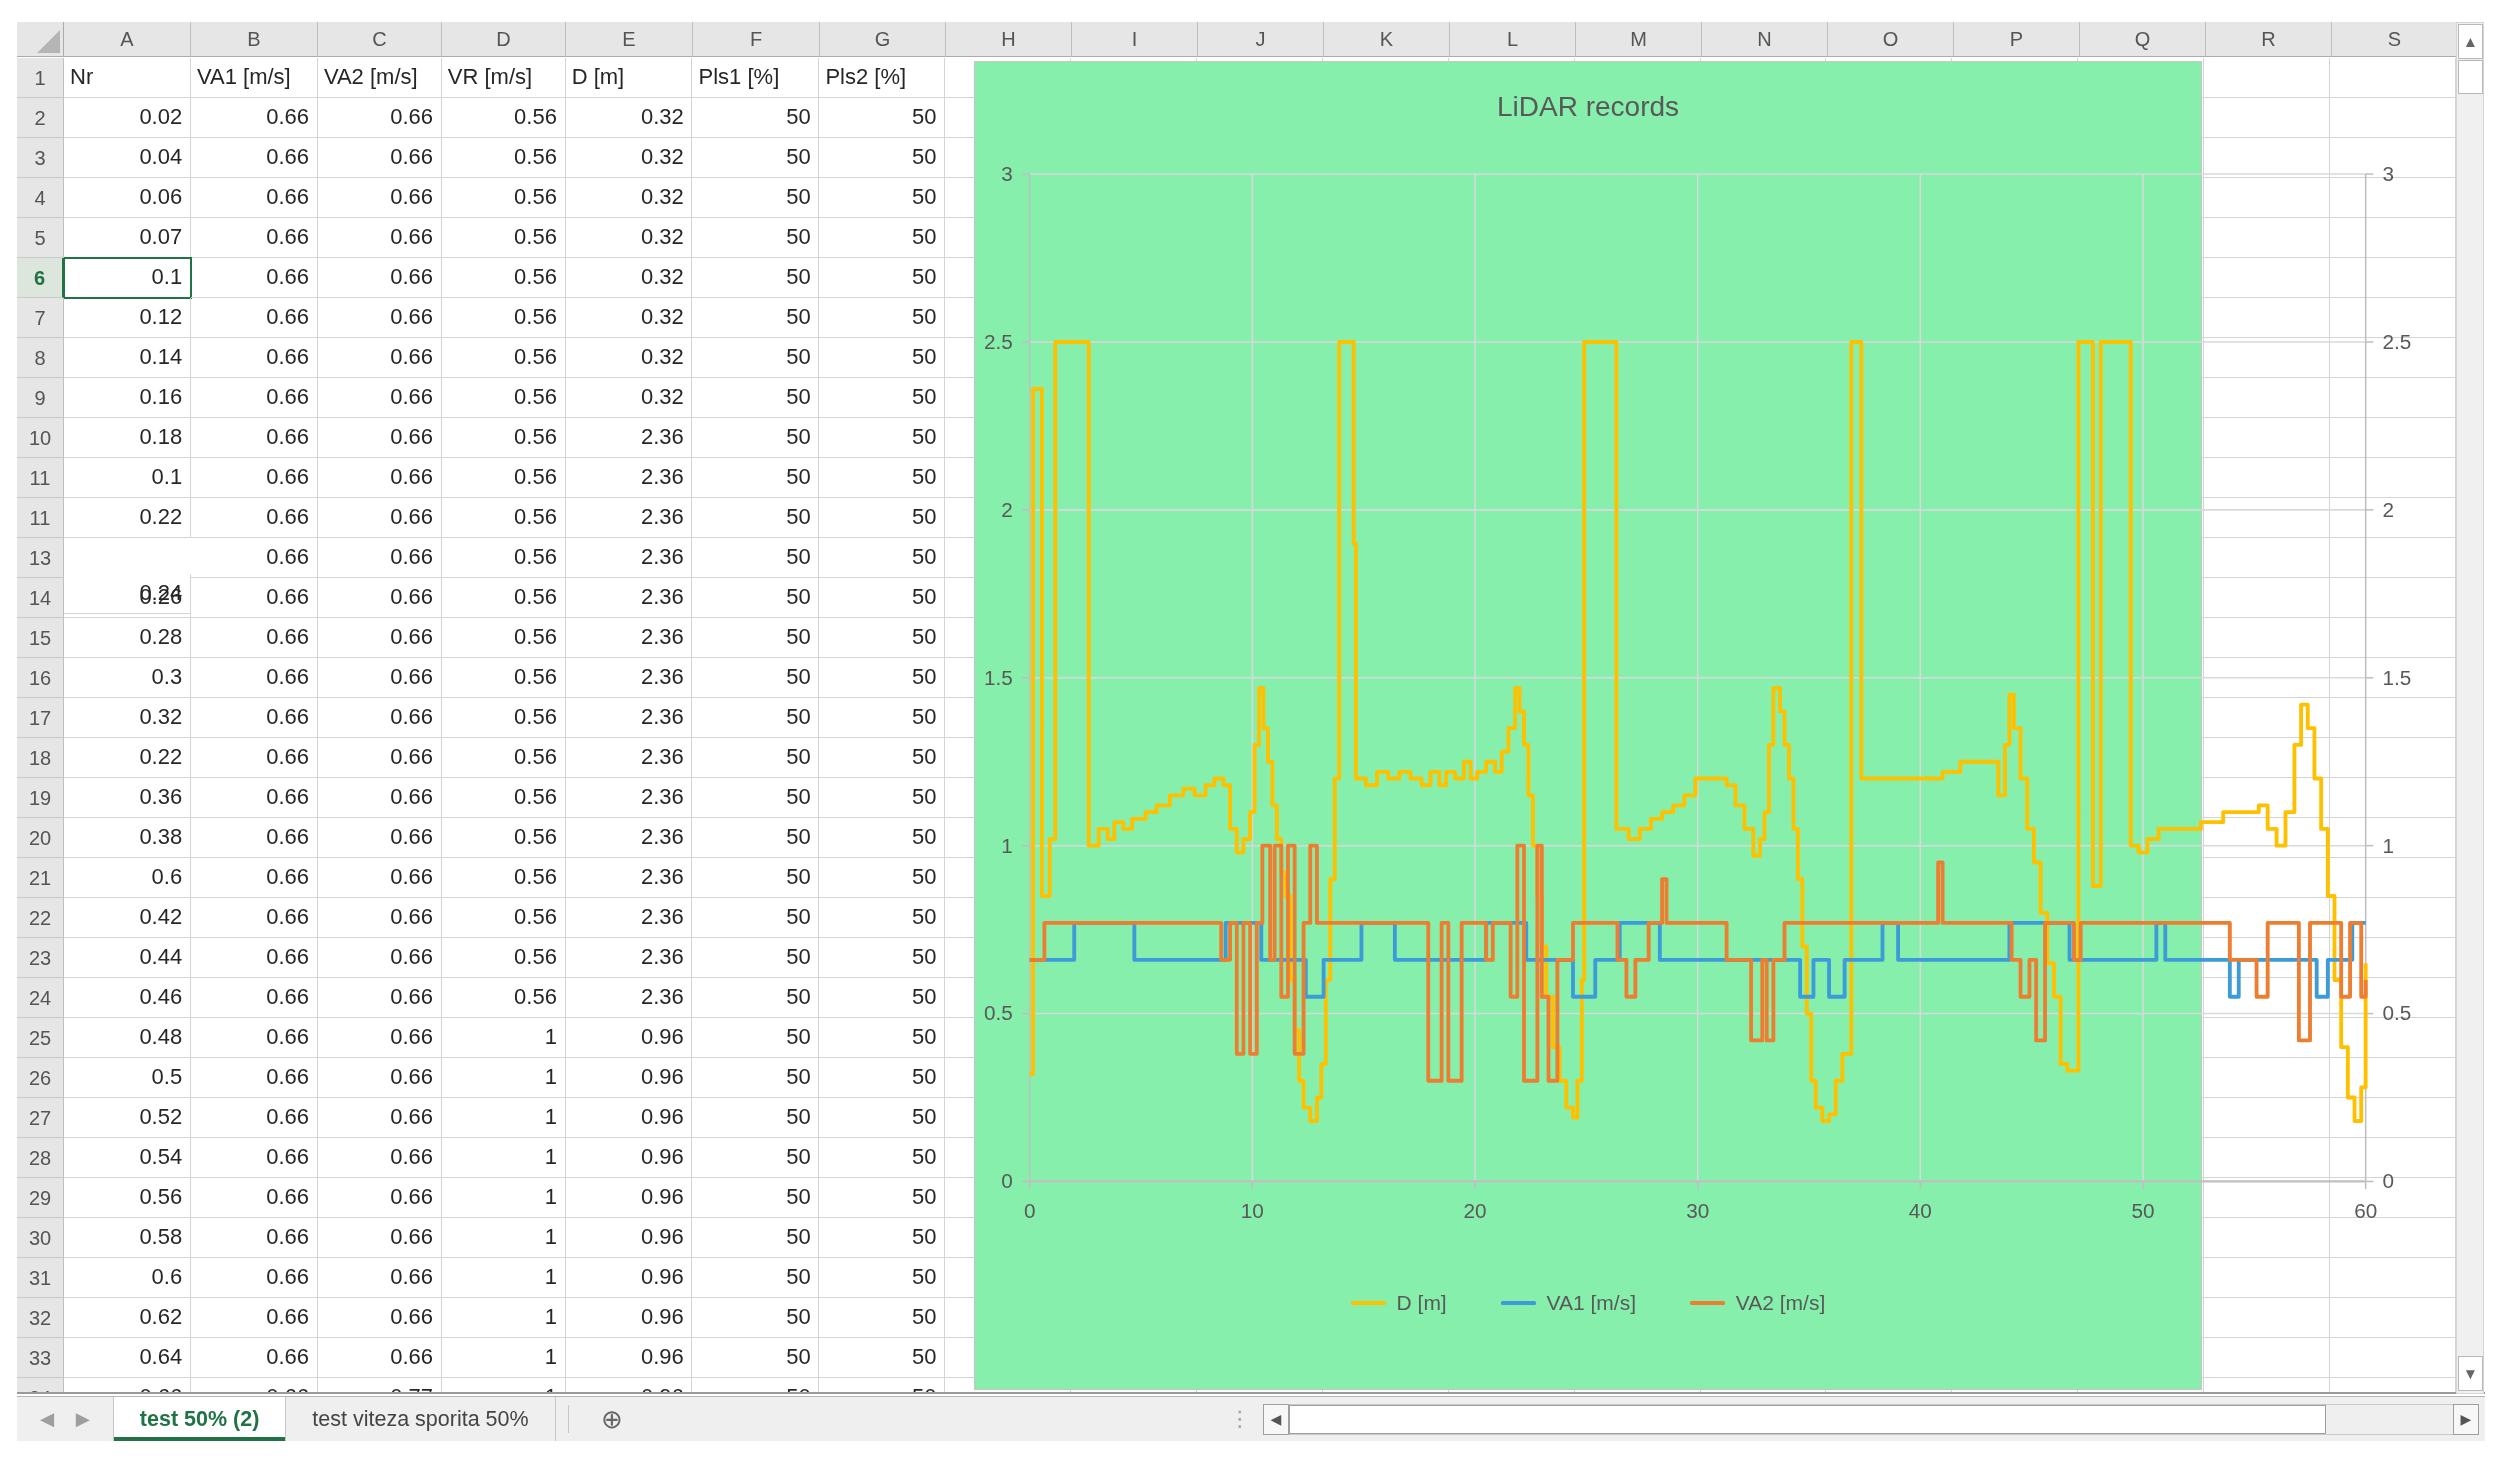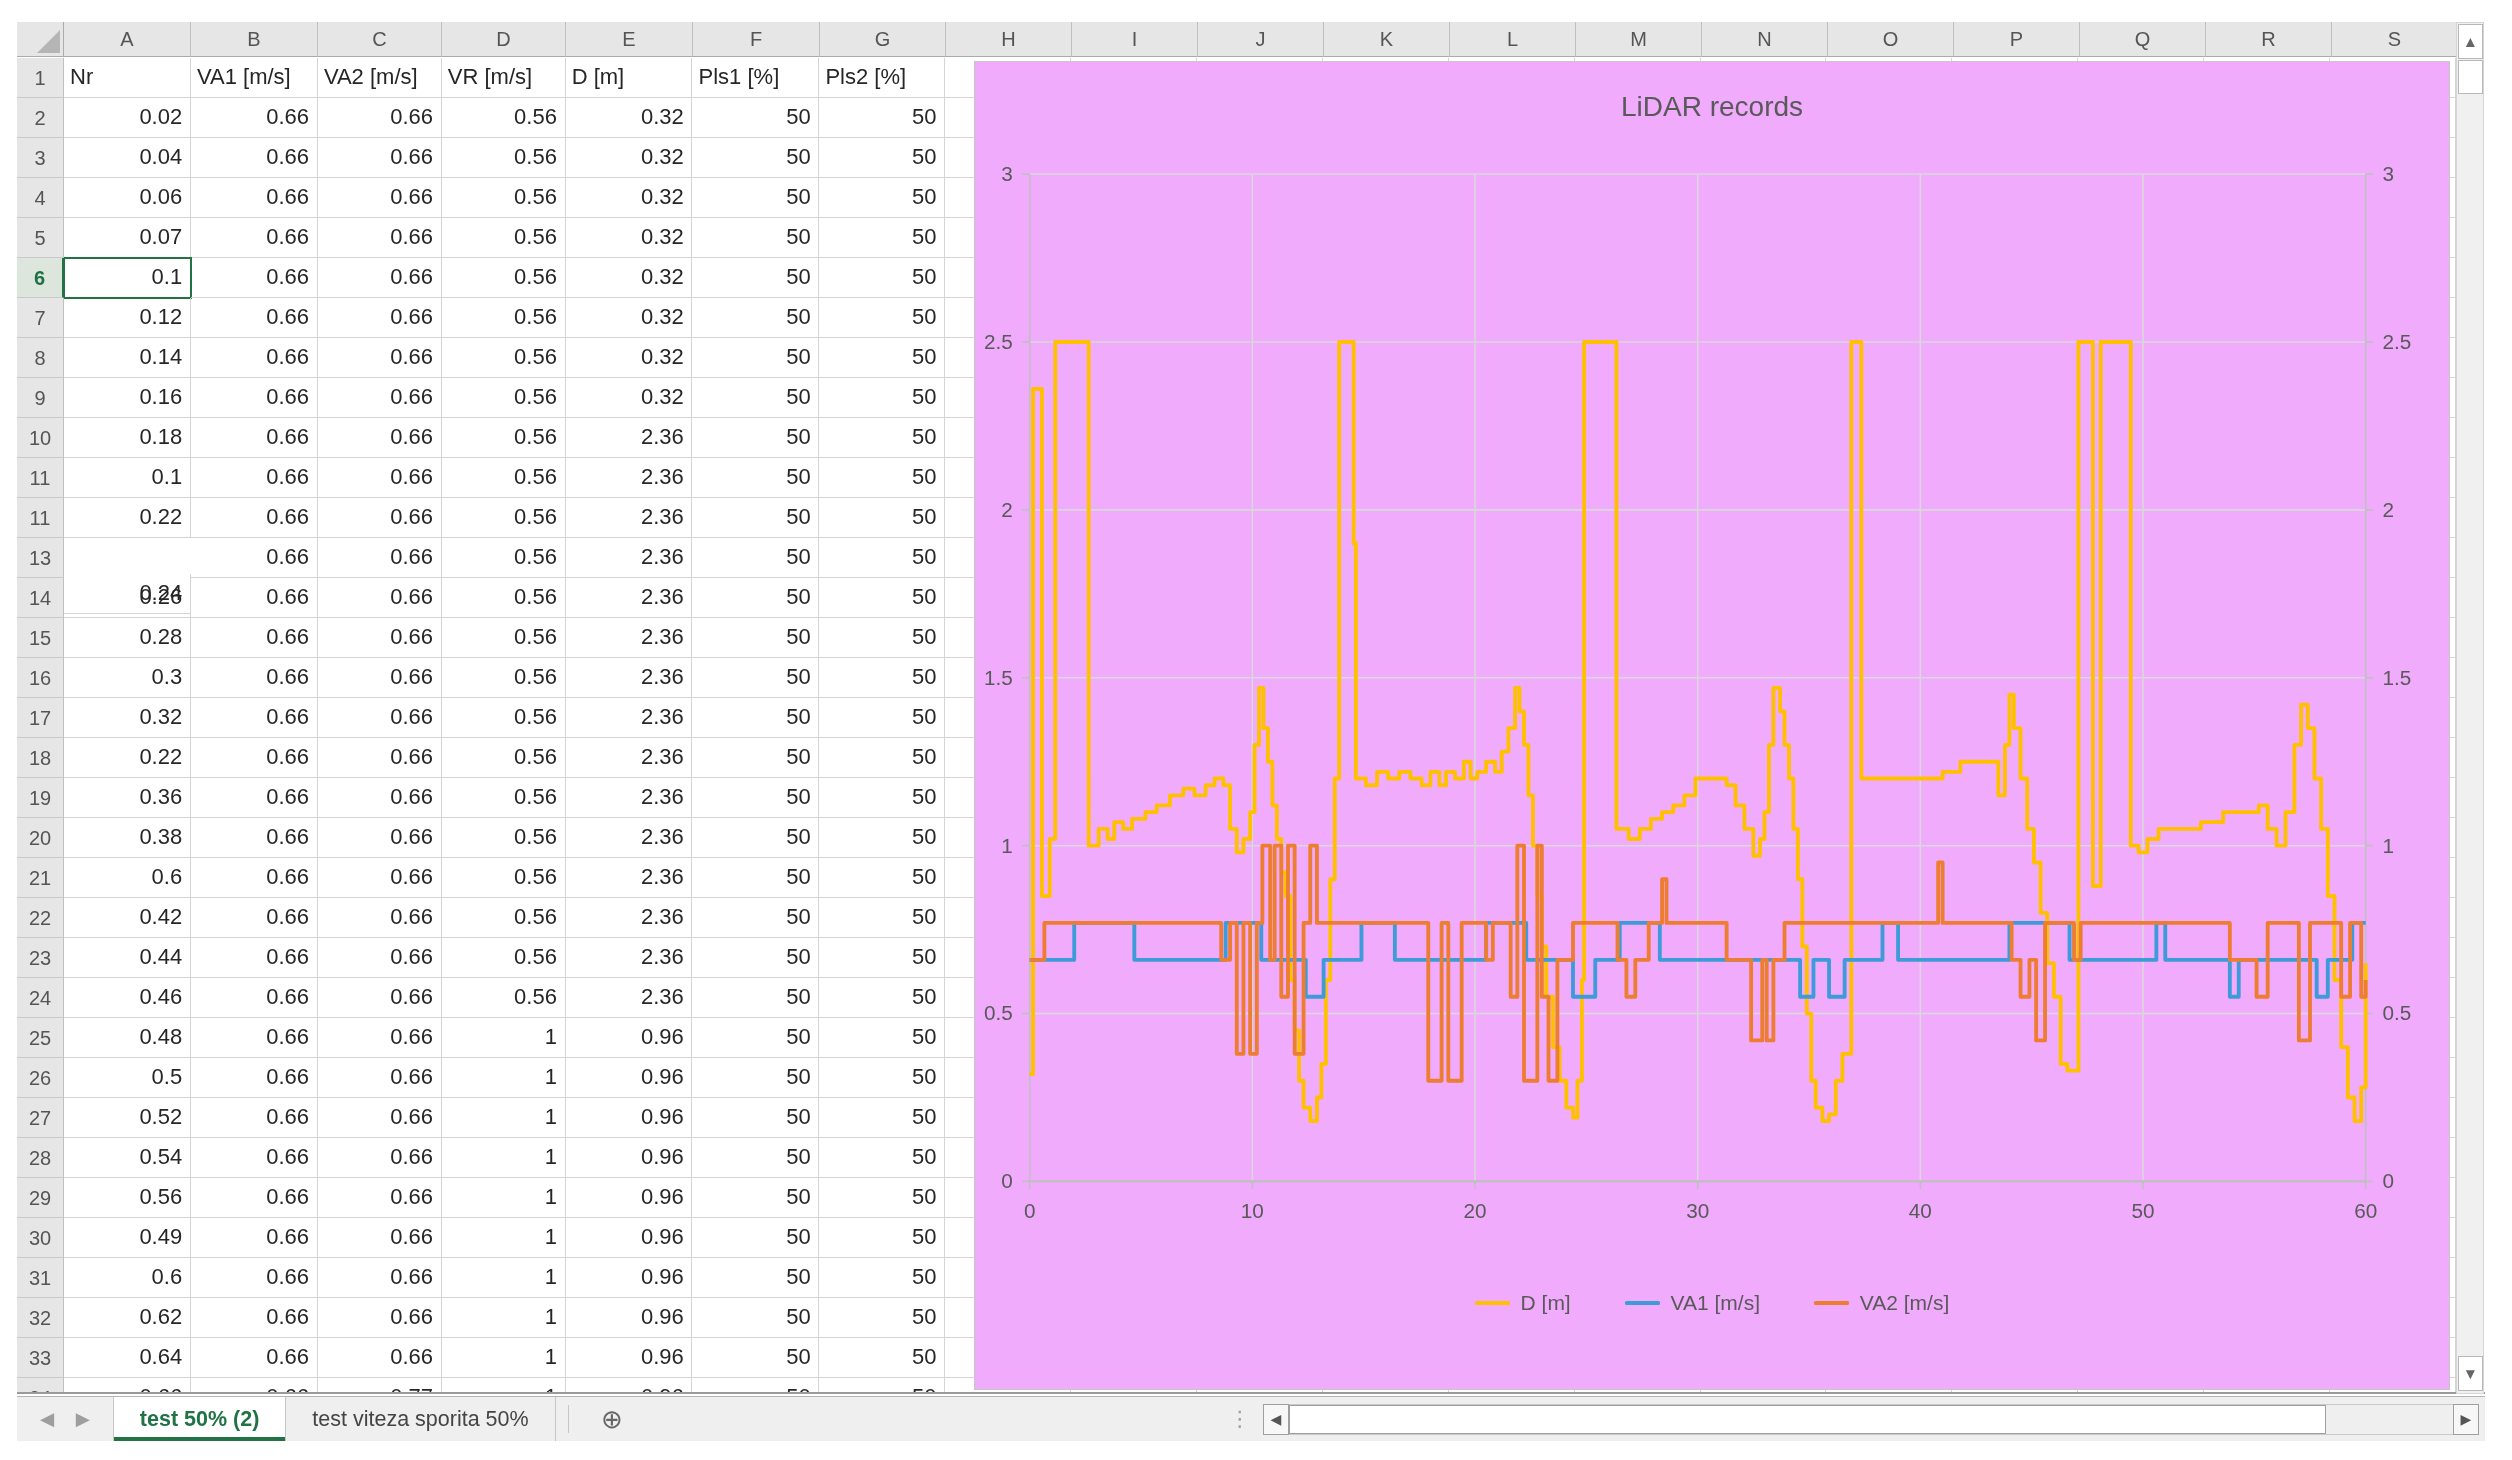--- a/index.html
+++ b/index.html
@@ -19,21 +19,21 @@
   .rowhead.sel{background:#DCE6DD;color:#1E7145;border-right:2.3px solid #217346;font-weight:bold;}
   .gridarea{position:absolute;left:64px;top:58px;width:2392px;height:1334px;overflow:hidden;background:#fff;}
   .grow{display:flex;height:40px;}
   .gcell{box-sizing:border-box;height:40px;border-right:0.8px solid #D4D4D4;border-bottom:0.8px solid #D4D4D4;
          font-size:22px;line-height:38px;white-space:nowrap;overflow:hidden;}
   .gcell.num{text-align:right;padding-right:7.7px;}
   .gcell.txt{text-align:left;padding-left:6.1px;}
   .gcell.active{outline:2.3px solid #217346;outline-offset:-1.5px;}
   .sheetedge{position:absolute;left:17px;top:1392px;width:2468px;height:2.3px;background:#9A9A9A;}
   
-  .chart{position:absolute;left:974px;top:61px;width:1476px;height:1329px;background:#f0abfc;
+  .chart{position:absolute;left:974px;top:61px;width:1228px;height:1329px;background:#86efac;
          border:1.5px solid #C8C6C4;box-sizing:border-box;z-index:5;}
   .chart-title{position:absolute;left:0;top:29px;width:100%;text-align:center;
                font-size:28px;color:#595959;}
   .legend{position:absolute;left:0;bottom:74px;width:100%;display:flex;justify-content:center;
           gap:54px;align-items:center;}
   .legend-item{display:flex;align-items:center;gap:10.8px;font-size:21px;color:#595959;}
   .legend-swatch{width:35px;height:3.8px;border-radius:1.5px;}
   
   .vscroll{position:absolute;left:2456px;top:22px;width:28px;height:1372px;background:#F0F0F0;
            border:0.8px solid #D5D5D5;box-sizing:border-box;}
@@ -728,21 +728,21 @@
         <div class="gcell num" style="width: 126px;"></div>
         <div class="gcell num" style="width: 126px;"></div>
         <div class="gcell num" style="width: 126px;"></div>
         <div class="gcell num" style="width: 126px;"></div>
         <div class="gcell num" style="width: 126px;"></div>
         <div class="gcell num" style="width: 126px;"></div>
         <div class="gcell num" style="width: 126px;"></div>
         <div class="gcell num" style="width: 126px;"></div>
       </div>
       <div class="grow">
-        <div class="gcell num" style="width: 127px;">0.49</div>
+        <div class="gcell num" style="width: 127px;">0.58</div>
         <div class="gcell num" style="width: 127px;">0.66</div>
         <div class="gcell num" style="width: 124px;">0.66</div>
         <div class="gcell num" style="width: 124px;">1</div>
         <div class="gcell num" style="width: 127px;">0.96</div>
         <div class="gcell num" style="width: 127px;">50</div>
         <div class="gcell num" style="width: 126px;">50</div>
         <div class="gcell num" style="width: 126px;"></div>
         <div class="gcell num" style="width: 126px;"></div>
         <div class="gcell num" style="width: 126px;"></div>
         <div class="gcell num" style="width: 126px;"></div>

